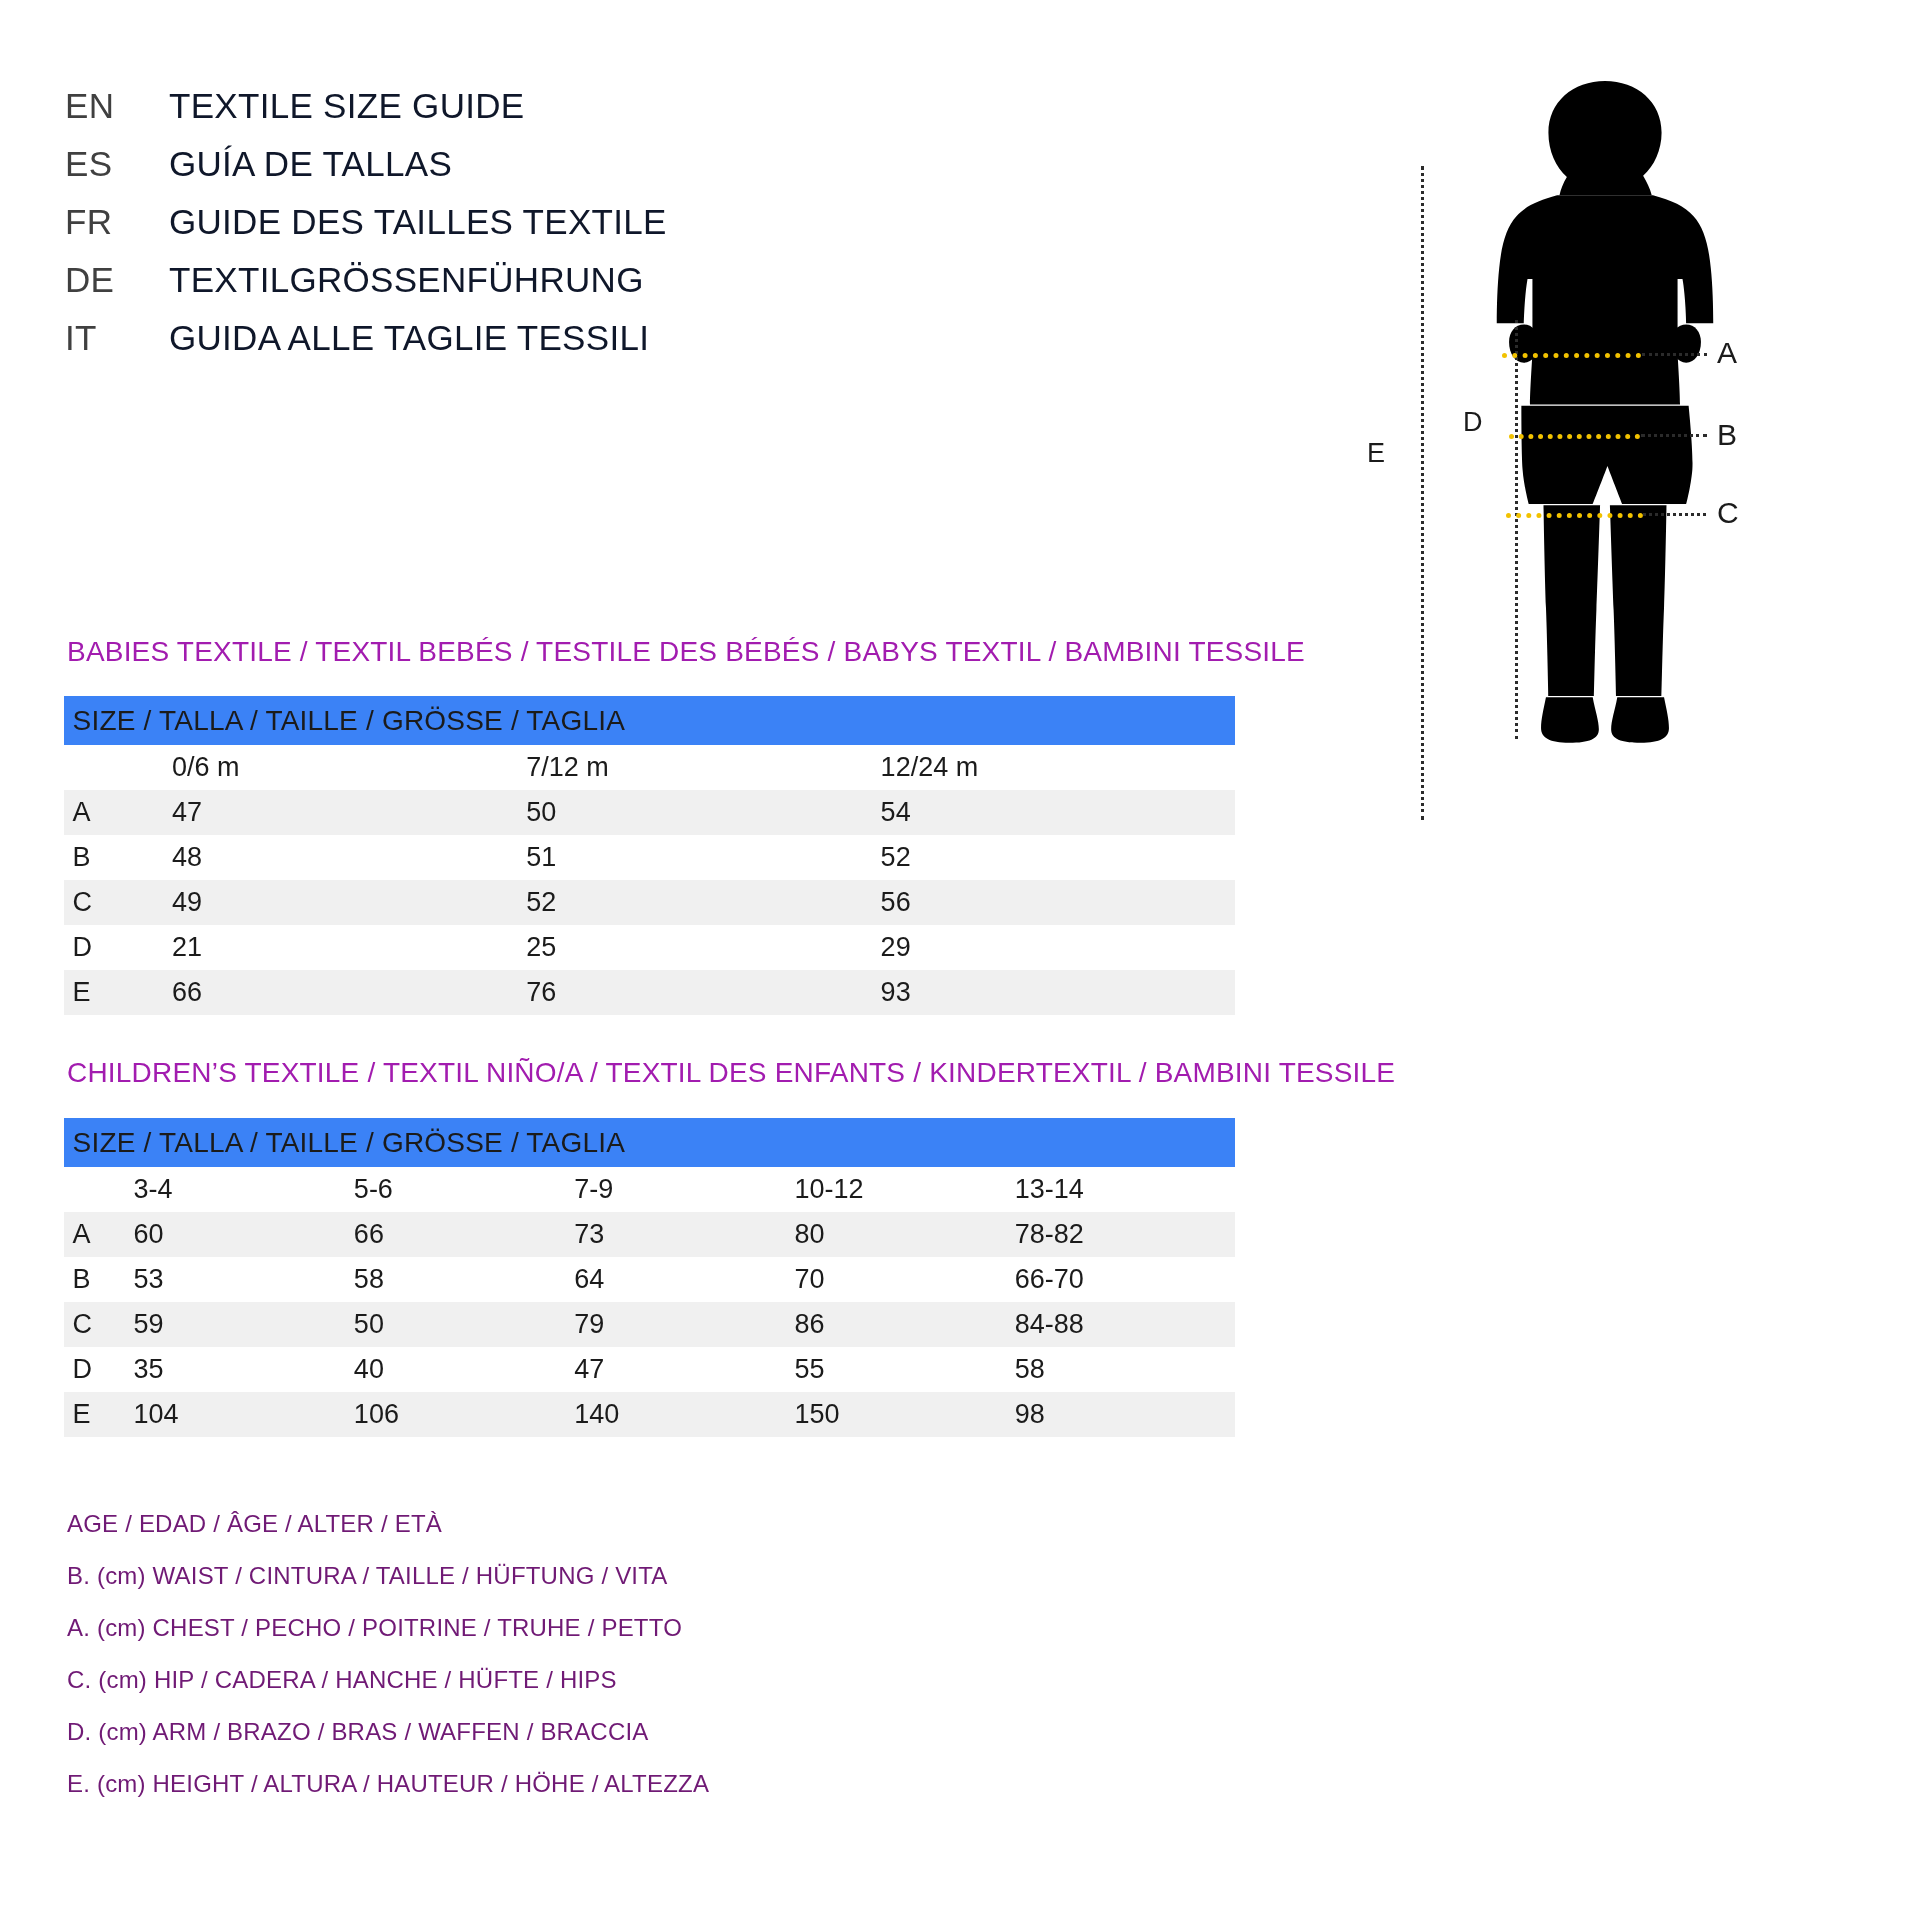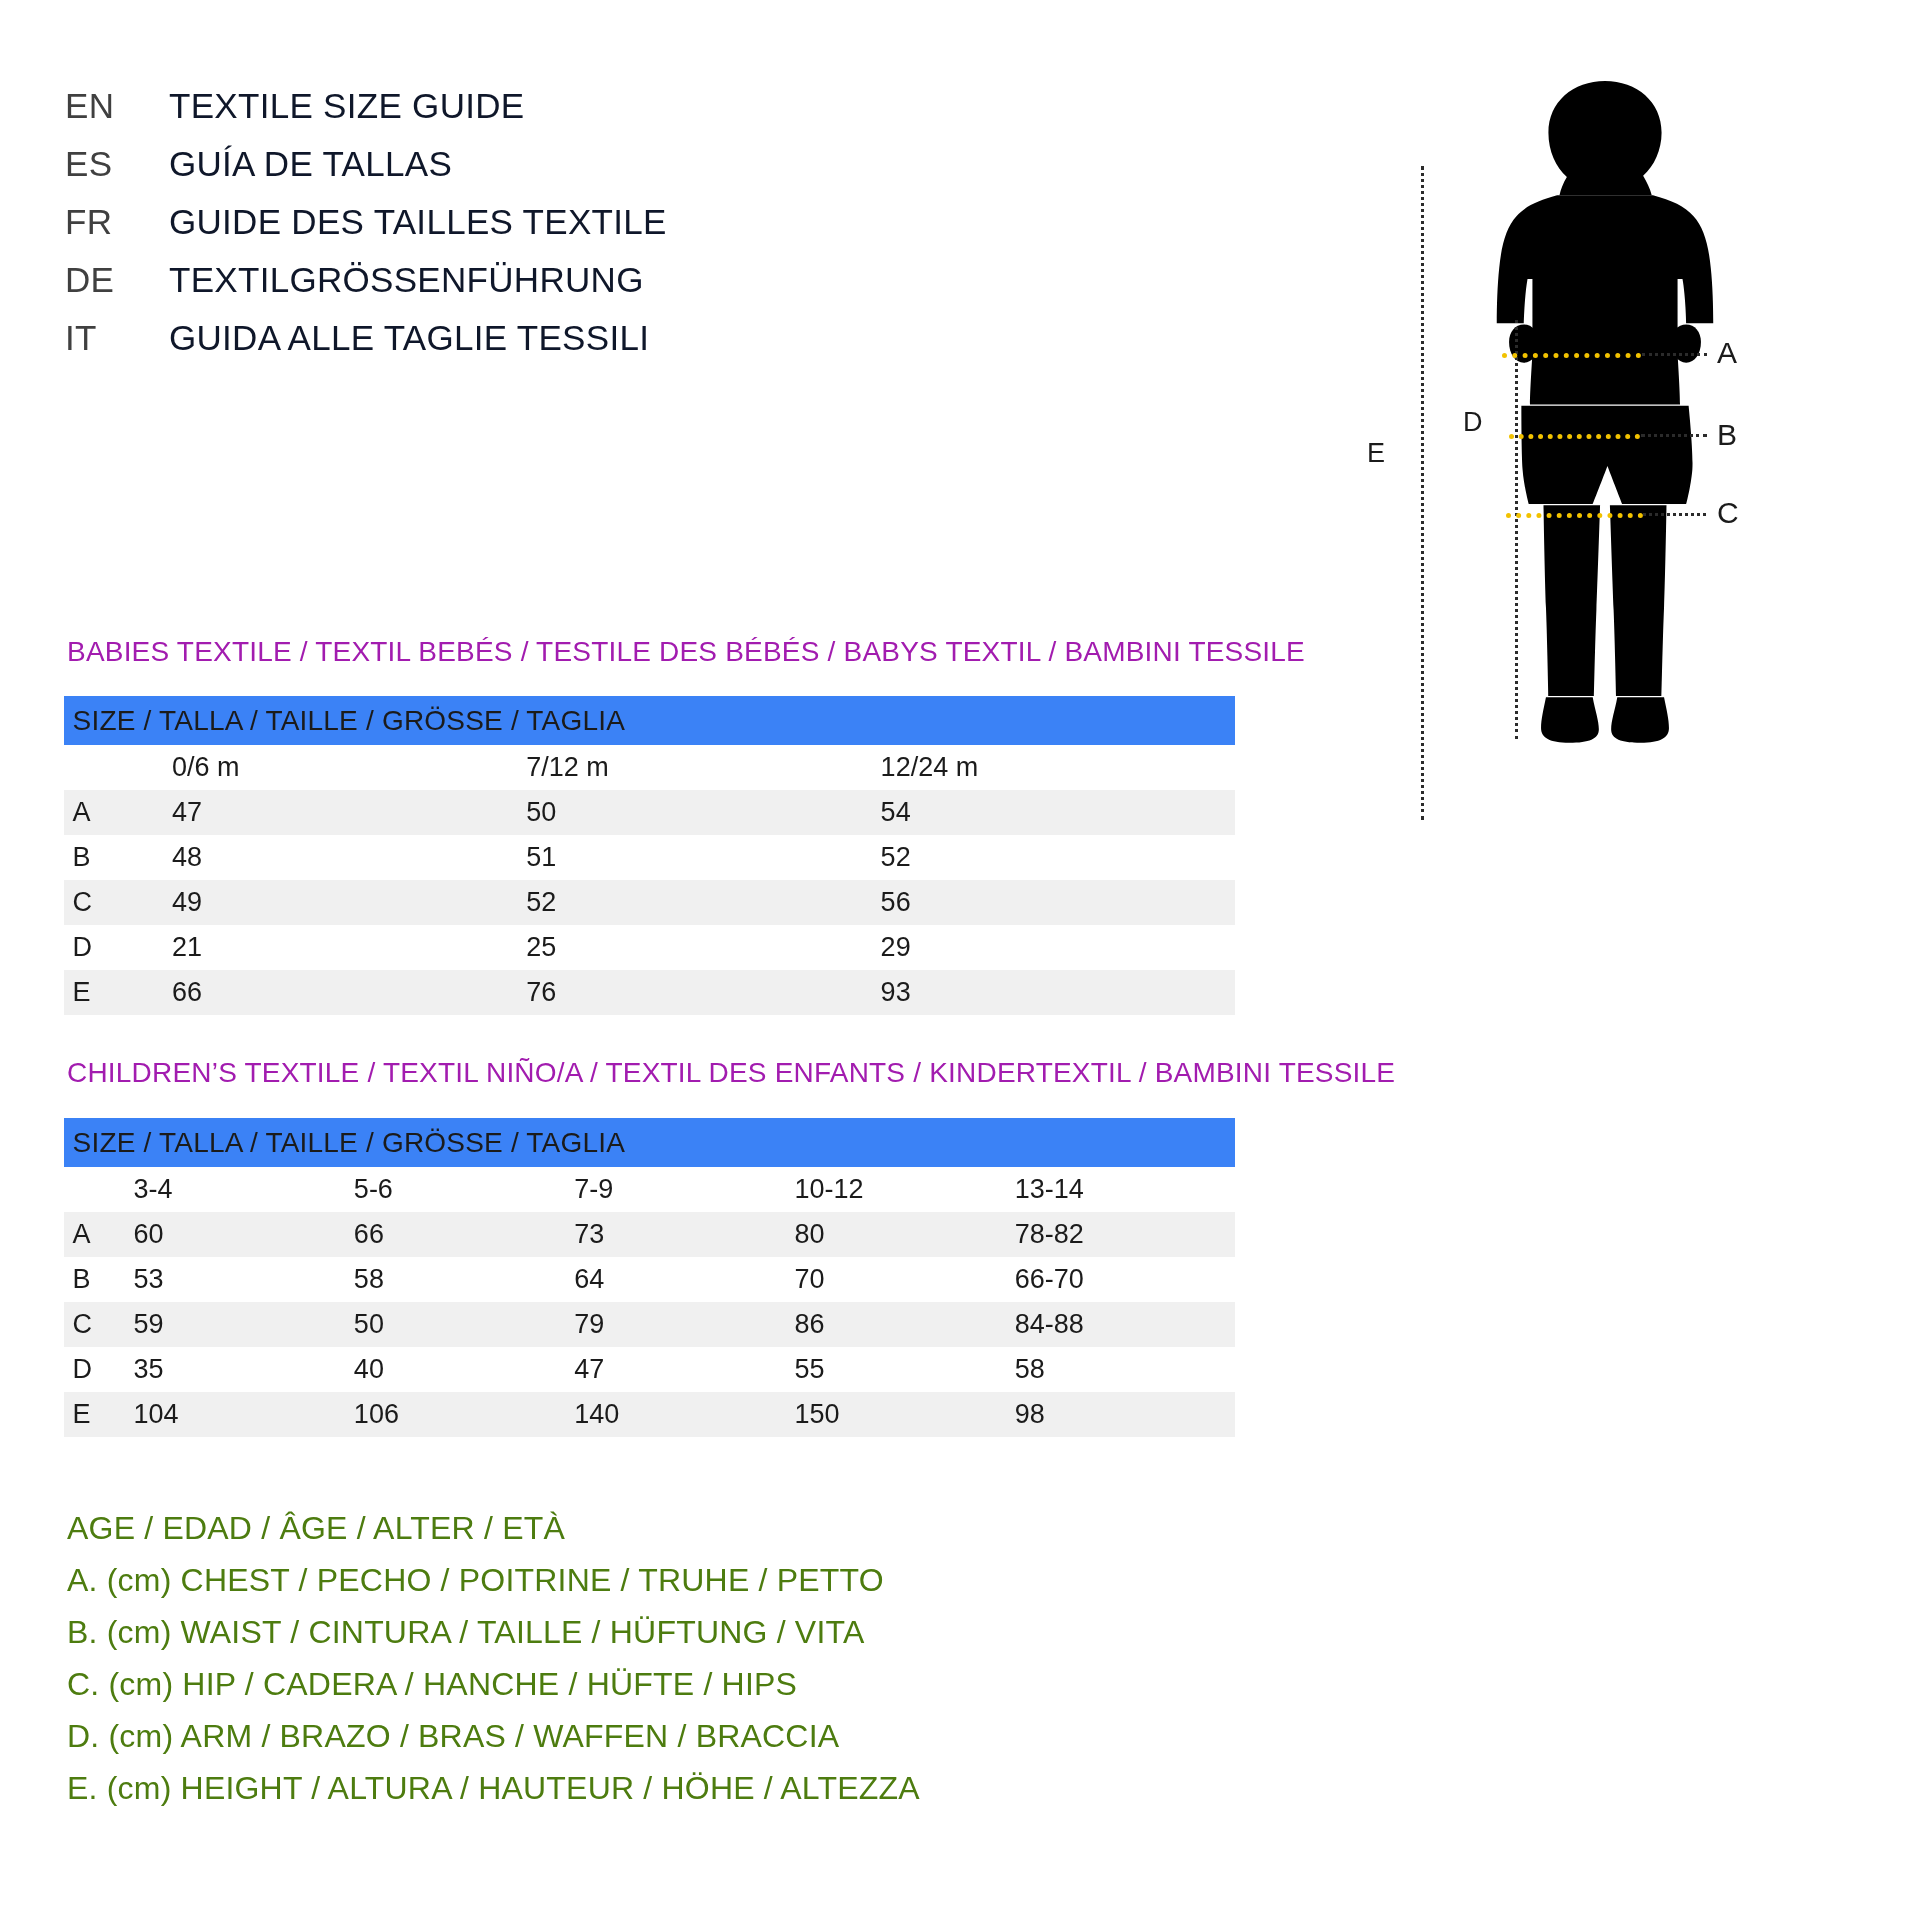--- a/index.html
+++ b/index.html
@@ -153,23 +153,23 @@
   #children-table .c-val { width: 214px; }
 
   
   .legend {
     position: absolute;
     left: 67px;
     top: 1510px;
     width: 1356px;
   }
   .legend-line {
-    font-size: 32px;
+    font-size: 24px;
     letter-spacing: 0.2px;
-    color: #4d7c0f;
+    color: #701a75;
     height: 52px;
     white-space: nowrap;
   }
 </style>
 </head>
 <body>
 
 <div class="page">
 
   <div class="lang-block">
@@ -367,21 +367,21 @@
       <td class="c-val">106</td>
       <td class="c-val">140</td>
       <td class="c-val">150</td>
       <td class="c-val">98</td>
     </tr>
   </tbody>
     </table>
 
   <div class="legend">
     <div class="legend-line">AGE / EDAD / ÂGE / ALTER / ETÀ</div>
+    <div class="legend-line">B. (cm) WAIST / CINTURA / TAILLE / HÜFTUNG / VITA</div>
     <div class="legend-line">A. (cm) CHEST / PECHO / POITRINE / TRUHE / PETTO</div>
-    <div class="legend-line">B. (cm) WAIST / CINTURA / TAILLE / HÜFTUNG / VITA</div>
     <div class="legend-line">C. (cm) HIP / CADERA / HANCHE / HÜFTE / HIPS</div>
     <div class="legend-line">D. (cm) ARM / BRAZO / BRAS / WAFFEN / BRACCIA</div>
     <div class="legend-line">E. (cm) HEIGHT / ALTURA / HAUTEUR / HÖHE / ALTEZZA</div>
   </div>
 
 </div>
 
 
 </body></html>

